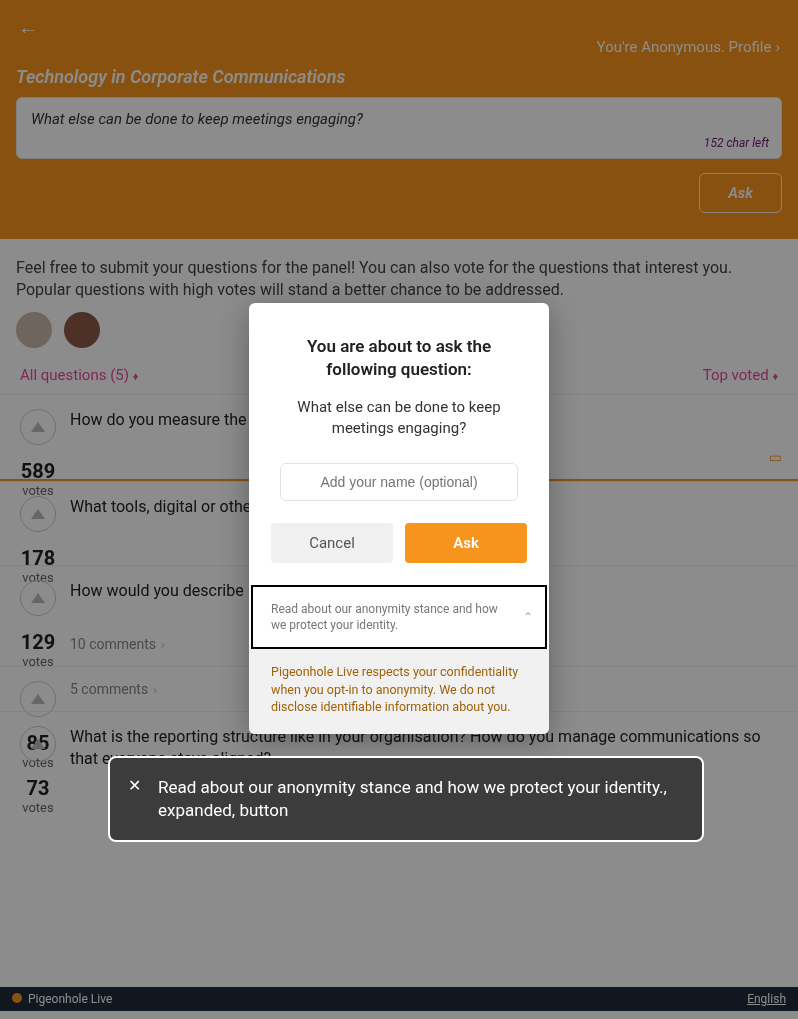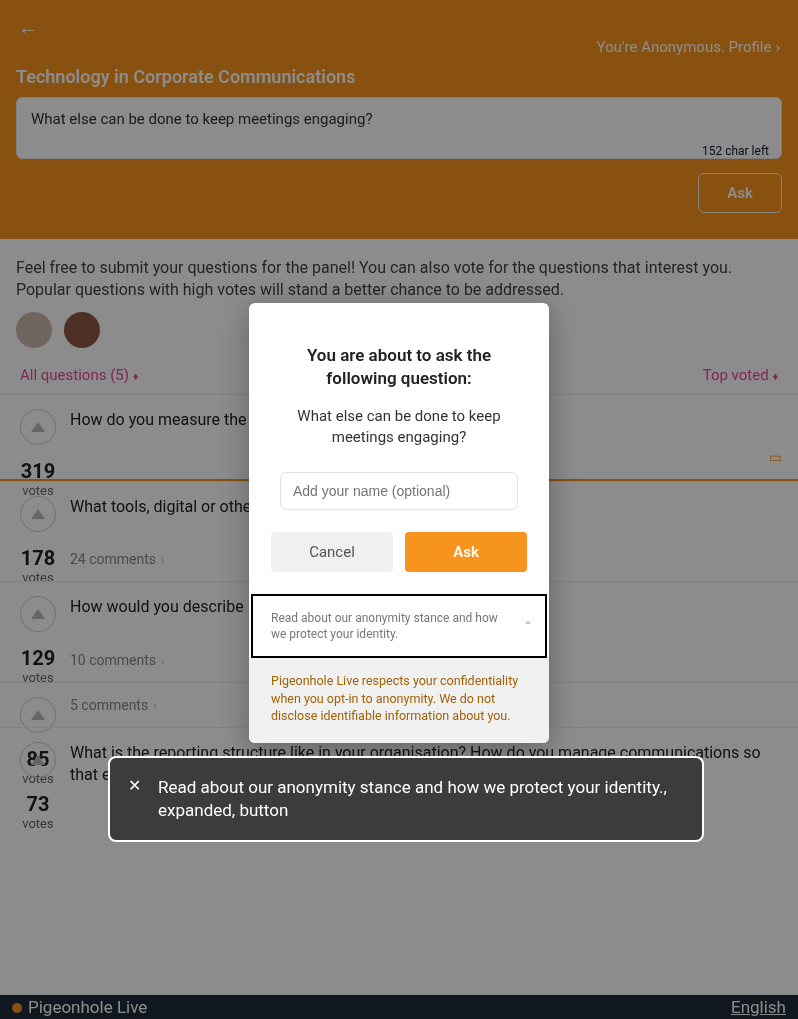--- a/index.html
+++ b/index.html
@@ -1,52 +1,52 @@
 <!DOCTYPE html>
 <html><head>
 <meta charset="utf-8">
 <style>
   * { box-sizing: border-box; margin: 0; padding: 0; }
   html, body { width: 798px; height: 1019px; font-family: -apple-system, BlinkMacSystemFont, "Segoe UI", Roboto, Arial, sans-serif; overflow: hidden; position: relative; background: #fff; }
   .topbar { height: 54px; background: linear-gradient(#f7941e,#f7941e); display:flex; align-items:center; justify-content:space-between; padding: 0 18px; }
   .back-arrow { color:#fff; font-size:20px; }
   .profile-link { color:#fff; font-size:15px; display:flex; align-items:center; gap:4px;margin-top:40px;}
-  .hero { background:#f7941e; padding:12px 16px 26px 16px; }
+  .hero { background:#f7941e; padding:12px 16px 26px 16px;font-style:italic; }
   .hero-title { color:#fff; font-size:18px; font-weight:600; margin-bottom:10px;}
   .input-box { background:#fff; border:1px solid #e5e5e5; border-radius:6px; padding:12px 14px 30px 14px; position:relative; }
   .input-text { color:#333; font-size:15px; }
-  .charleft { position:absolute; right:12px; bottom:0; color:#0f172a; font-size:12px;}
+  .charleft { position:absolute; right:12px; bottom:8px; color:#701a75; font-size:12px;}
   .ask-row { display:flex; justify-content:flex-end; margin-top:14px;}
   .ask-btn-outline { border:1px solid rgba(255,255,255,0.85); color:#fff; font-weight:600; padding:10px 28px; border-radius:6px; font-size:15px;}
   .intro { padding:18px 16px 8px 16px; color:#444; font-size:16px; line-height:1.35;}
   .avatars { padding:4px 16px 12px 16px; display:flex; gap:12px;}
   .avatar { width:36px; height:36px; border-radius:50%; background:#c8b8ac;}
   .avatar.b { background:#8d5a48;}
   .filter-row { display:flex; justify-content:space-between; align-items:center; padding:6px 20px 10px 20px; color:#ec4899; font-size:15px;}
   .sort-icon { font-size:11px;}
   .q-item { border-top:1px solid #eee; padding:14px 16px 14px 70px; position:relative;}
   .vote-col { position:absolute; left:16px; top:14px; width:44px; text-align:center;}
   .vote-circle { width:36px; height:36px; border:1px solid #ccc; border-radius:50%; display:flex; align-items:center; justify-content:center; margin:0 auto 14px auto;}
   .vote-tri { width:0;height:0;border-left:7px solid transparent;border-right:7px solid transparent;border-bottom:10px solid #bbb;}
   .vote-count { font-size:20px; font-weight:700; color:#222;}
   .vote-label { font-size:13px; color:#666;}
   .q-text { color:#222; font-size:16px; margin-bottom:34px; line-height:1.35;}
   .comments { color:#888; font-size:14px;}
   .comments .car { font-size:12px; color:#bbb; margin-left:2px;}
   .q-item.hl { border-bottom:2px solid #f7941e;}
   .presenting-icon { position:absolute; right:16px; bottom:14px; color:#f7941e; font-size:14px;}
-  .bottom-bar { position:absolute; bottom:0; left:0; right:0; height:24px; background:#1e2a3a; color:#fff; display:flex; align-items:center; justify-content:space-between; padding:0 12px; font-size:17px;}
+  .bottom-bar { position:absolute; bottom:8px; left:0; right:0; height:24px; background:#1e2a3a; color:#fff; display:flex; align-items:center; justify-content:space-between; padding:0 12px; font-size:12px;}
   .bottom-bar .logo-dot { width:10px;height:10px;border-radius:50%;background:#f7941e;display:inline-block;margin-right:6px;}
   .bottom-bar .lang { text-decoration:underline;}
   .overlay { position:absolute; inset:0; background:rgba(0,0,0,0.45);}
   .modal { position:absolute; left:249px; top:303px; width:300px; background:#fff; border-radius:6px; box-shadow:0 6px 30px rgba(0,0,0,0.3); overflow:hidden;}
-  .modal-inner { padding:41px 22px 0 22px;border-radius:27px;}
+  .modal-inner { padding:32px 22px 0 22px;border-radius:27px;}
   .modal-title { text-align:center; font-size:17px; font-weight:600; color:#222; line-height:1.35; margin-bottom:16px;}
   .modal-q { text-align:center; font-size:15px; color:#333; margin-bottom:24px; line-height:1.4;}
-  .name-input { width:238px; margin:0 auto 22px auto; display:block; border:1px solid #e3e3e3; border-radius:6px; padding:10px 12px; font-size:14px; color:#999;}
+  .name-input { width:238px; margin:0 auto 22px auto; display:block; border:1px solid #e3e3e3; border-radius:6px; padding:10px 12px; font-size:14px; text-align:center; color:#999;}
   .modal-buttons { display:flex; gap:12px; padding:0 22px 22px 22px;}
   .btn-cancel { flex:1; background:#f0f0f0; color:#555; font-weight:400; border-radius:4px; padding:11px 0; text-align:center; font-size:15px;}
   .btn-ask { flex:1; background:#f7941e; color:#fff; font-weight:600; border-radius:4px; padding:11px 0; text-align:center; font-size:15px;}
   .anon-toggle { border:2px solid #000; margin:0 2px; padding:14px 30px 14px 18px; position:relative; background:#fff;}
   .anon-toggle-text { font-size:12px; color:#777; line-height:1.35;}
   .anon-chevron { position:absolute; right:12px; top:50%; transform:translateY(-50%); color:#aaa; font-size:12px;}
   .anon-body { background:#f1f1f1; padding:14px 22px 18px 22px;}
   .anon-body-text { font-size:12.5px; color:#a16207; line-height:1.4;}
   .toast { position:absolute; left:108px; top:756px; width:596px; background:#3c3c3c; border:2px solid #fff; border-radius:8px; padding:18px 20px 18px 48px; color:#fff;}
   .toast-close { position:absolute; left:18px; top:18px; font-size:16px;}
@@ -90,37 +90,36 @@
     <span>Top voted</span>
     <span class="sort-icon"> ♦</span>
   </div>
 </div>
 
 <div class="q-item hl">
   <div class="vote-col">
     <div class="vote-circle">
         <div class="vote-tri"></div>
       </div>
-    <div class="vote-count">319</div>
+    <div class="vote-count">589</div>
     <div class="vote-label">votes</div>
   </div>
   <div class="q-text">How do you measure the ...</div>
   <div class="presenting-icon">▭</div>
 </div>
 
 <div class="q-item">
   <div class="vote-col">
     <div class="vote-circle">
         <div class="vote-tri"></div>
       </div>
     <div class="vote-count">178</div>
     <div class="vote-label">votes</div>
   </div>
   <div class="q-text">What tools, digital or otherwise ... communications?</div>
-  <div class="comments"><span>24 comments</span><span class="car"> ›</span></div>
 </div>
 
 <div class="q-item">
   <div class="vote-col">
     <div class="vote-circle">
         <div class="vote-tri"></div>
       </div>
     <div class="vote-count">129</div>
     <div class="vote-label">votes</div>
   </div>

